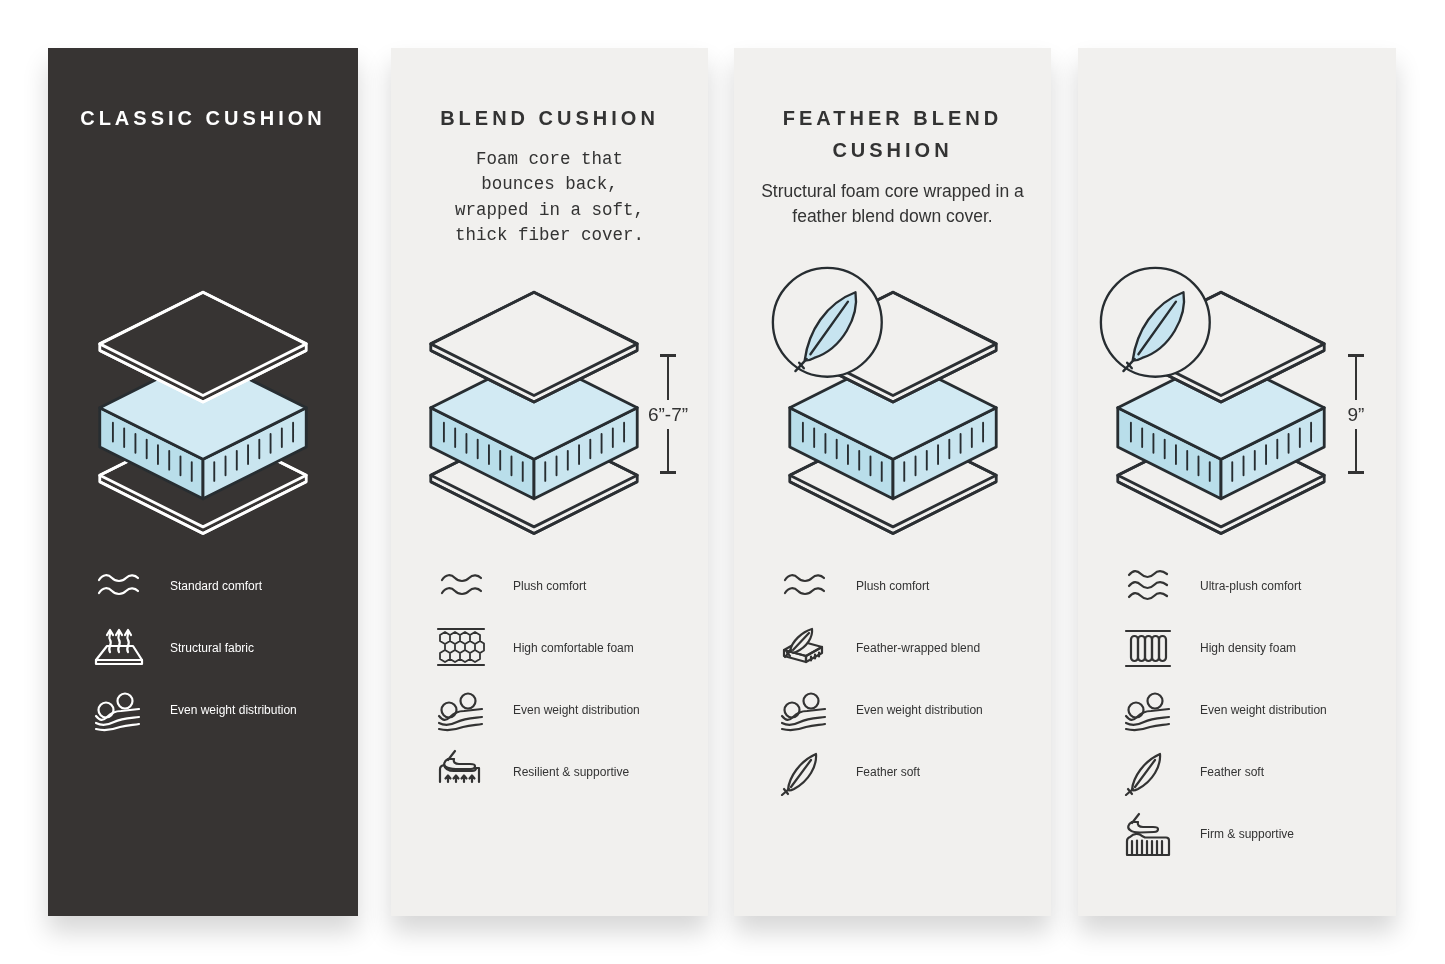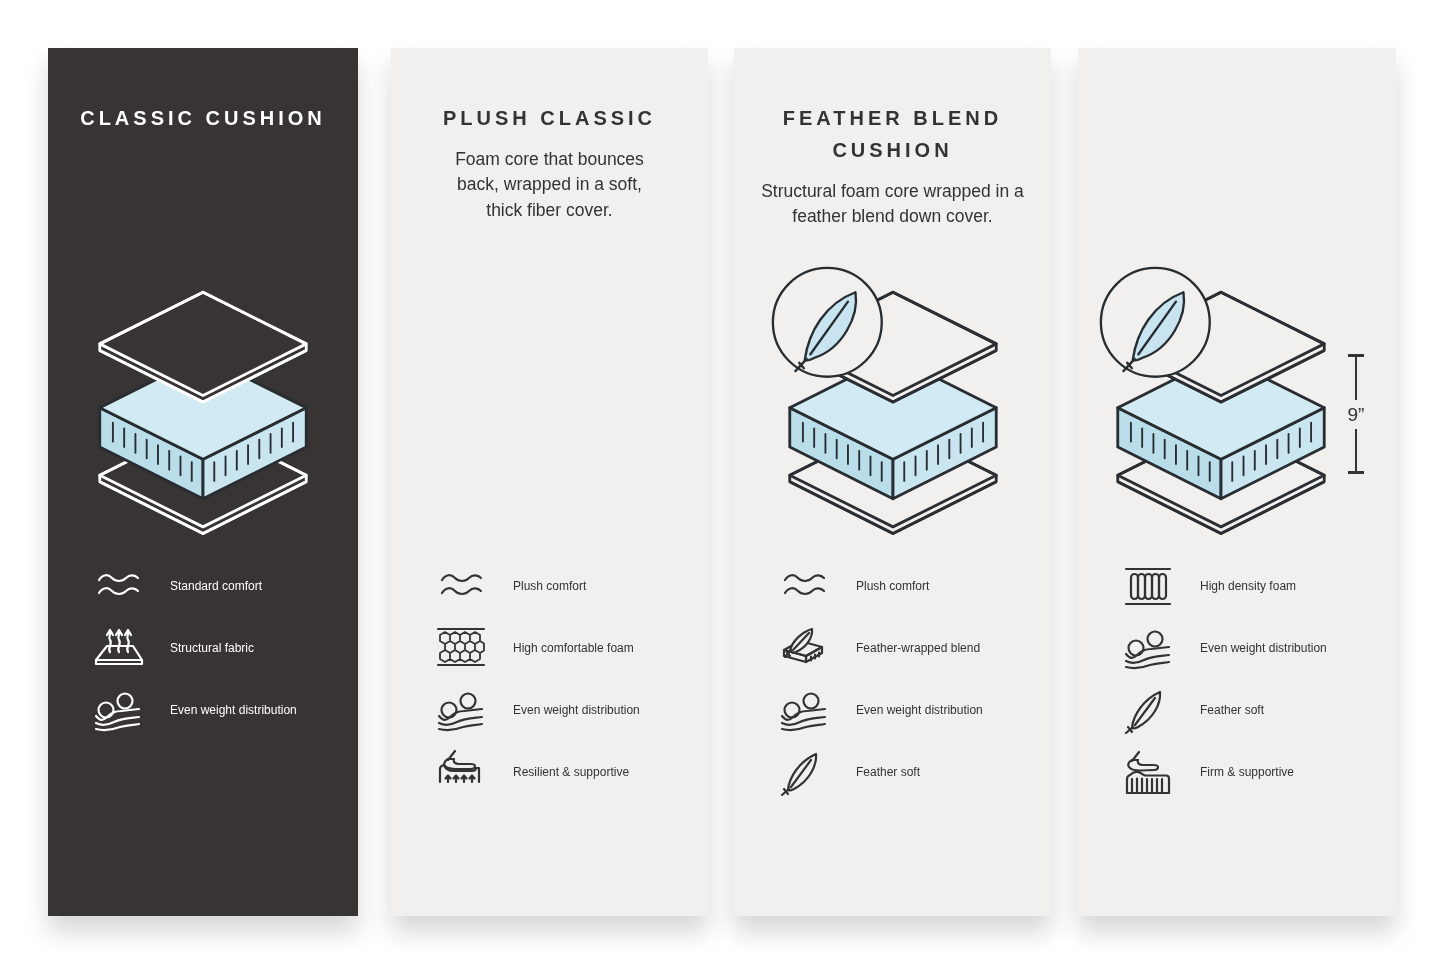--- a/index.html
+++ b/index.html
@@ -24,21 +24,21 @@
 
   .card-header{padding:54px 18px 0;text-align:center;}
   .card-title{
     font-size:20px;font-weight:bold;letter-spacing:4px;
     line-height:1.6;margin:0;
   }
   .card-desc{
     margin:13px auto 0;font-size:17.5px;line-height:1.45;
   }
   #card-0 .card-desc{max-width:182px;}
-  #card-1 .card-desc{max-width:212px;}
+  #card-1 .card-desc{max-width:212px;font-family:Liberation Mono, monospace;}
   #card-2 .card-desc{max-width:270px;text-align:center;}
   #card-3 .card-desc{max-width:242px;}
 
   .diagram{
     position:absolute;top:214px;left:0;right:0;height:300px;
     display:flex;justify-content:center;
   }
   .cushion-svg{width:244px;height:282px;}
   .diagram--shift .cushion-svg{transform:translateX(-16px);}
 
@@ -152,22 +152,36 @@
             <path d="M4,42 C12,44 20,43 28,40 C36,38 42,38 47,37"></path>
           </svg>
         </span>
         <span class="f-label">Even weight distribution</span>
       </div>
     </div>
   </section>
 
   <section class="card card--light" id="card-1">
     <div class="card-header">
-      <h2 class="card-title">PLUSH CLASSIC</h2>
+      <h2 class="card-title">BLEND CUSHION</h2>
       <p class="card-desc">Foam core that bounces back, wrapped in a soft, thick fiber cover.</p>
+    </div>
+    <div class="diagram diagram--shift">
+      <svg class="cushion-svg" viewBox="0 0 260 300">
+        <use href="#g-sheet" transform="translate(0,172)"></use>
+        <use href="#g-core" transform="translate(0,100)"></use>
+        <use href="#g-sheet" transform="translate(0,32)"></use>
+      </svg>
+      <div class="dim">
+        <div class="dim-cap"></div>
+        <div class="dim-seg"></div>
+        <div class="dim-label">6”-7”</div>
+        <div class="dim-seg"></div>
+        <div class="dim-cap"></div>
+      </div>
     </div>
     <div class="features">
       <div class="feature">
         <span class="f-icon">
           <svg viewBox="0 0 52 47">
               <path d="M7,17 C11,11 16,11 20,15 C24,19 30,19 34,15 C38,11 43,12 46,15"></path>
               <path d="M7,30 C11,24 16,24 20,28 C24,32 30,32 34,28 C38,24 43,25 46,28"></path>
             </svg>
         </span>
         <span class="f-label">Plush comfort</span>
@@ -287,20 +301,30 @@
         <div class="dim-seg"></div>
         <div class="dim-label">9”</div>
         <div class="dim-seg"></div>
         <div class="dim-cap"></div>
       </div>
     </div>
     <div class="features">
       <div class="feature">
         <span class="f-icon">
           <svg viewBox="0 0 52 47">
+            <path d="M7,12 C11,7 15,7 19,11 C23,15 28,15 32,11 C36,7 41,8 45,11"></path>
+            <path d="M7,23 C11,18 15,18 19,22 C23,26 28,26 32,22 C36,18 41,19 45,22"></path>
+            <path d="M7,34 C11,29 15,29 19,33 C23,37 28,37 32,33 C36,29 41,30 45,33"></path>
+          </svg>
+        </span>
+        <span class="f-label">Ultra-plush comfort</span>
+      </div>
+      <div class="feature">
+        <span class="f-icon">
+          <svg viewBox="0 0 52 47">
             <path d="M4,6 H48 M4,41 H48"></path>
             <rect x="9" y="11" width="7" height="25" rx="3.5"></rect>
             <rect x="16" y="11" width="7" height="25" rx="3.5"></rect>
             <rect x="23" y="11" width="7" height="25" rx="3.5"></rect>
             <rect x="30" y="11" width="7" height="25" rx="3.5"></rect>
             <rect x="37" y="11" width="7" height="25" rx="3.5"></rect>
           </svg>
         </span>
         <span class="f-label">High density foam</span>
       </div>

